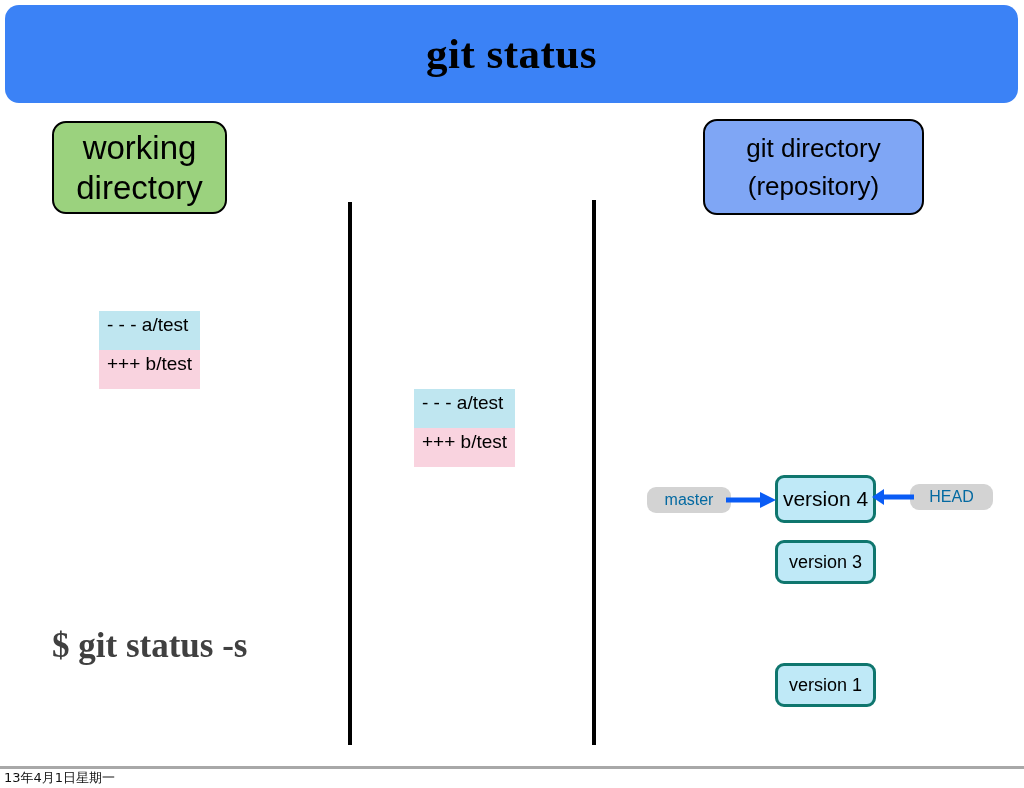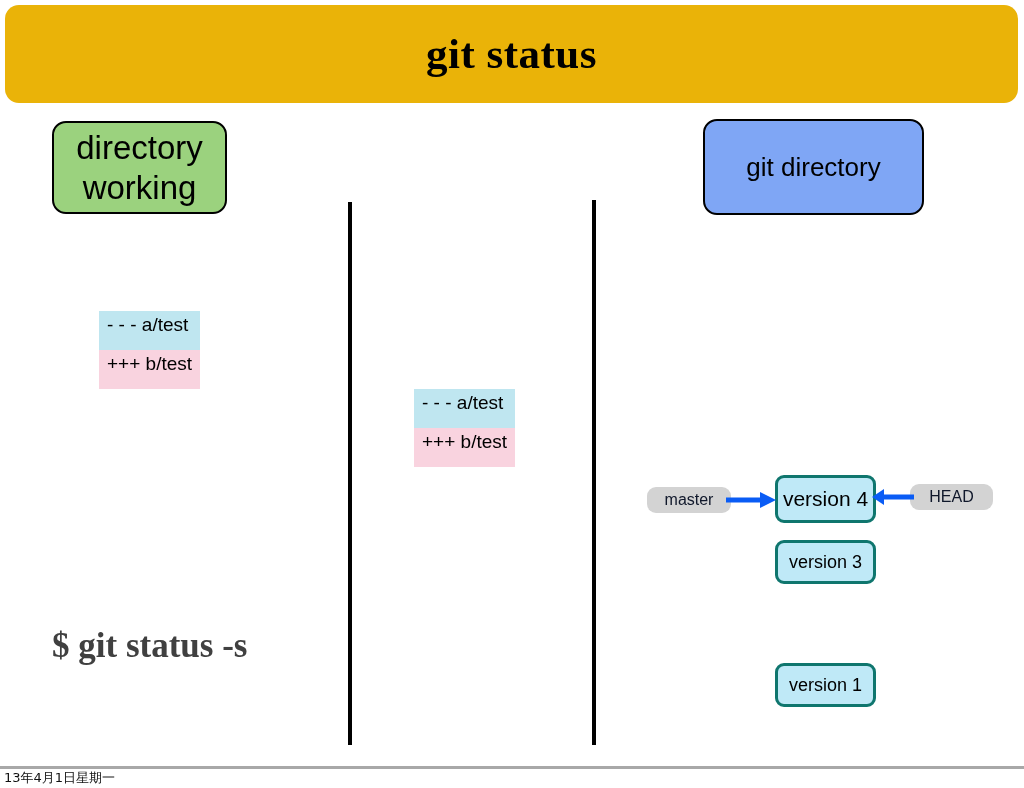--- a/index.html
+++ b/index.html
@@ -18,21 +18,21 @@
     overflow: hidden;
   }
 
   
   .title-bar {
     position: absolute;
     left: 5px;
     top: 5px;
     width: 1013px;
     height: 98px;
-    background: #eab308;
+    background: #3b82f6;
     border-radius: 14px;
     box-sizing: border-box;
   }
   .title-text {
     position: absolute;
     left: 0;
     top: 0;
     width: 100%;
     height: 98px;
     line-height: 98px;
@@ -142,21 +142,21 @@
   .ref-label {
     position: absolute;
     box-sizing: border-box;
     background: #d3d3d3;
     border-radius: 9px;
     display: flex;
     align-items: center;
     justify-content: center;
     font-family: "Liberation Sans", sans-serif;
     font-size: 16px;
-    color: #0f172a;
+    color: #0369a1;
     white-space: nowrap;
   }
   #label-master { left: 647px; top: 487px; width: 84px; height: 26px; }
   #label-head   { left: 910px; top: 484px; width: 83px; height: 26px; }
 
   
   .arrow-svg { position: absolute; }
   #arrow-master { left: 726px; top: 489px; }
   #arrow-head   { left: 872px; top: 486px; }
 
@@ -182,27 +182,28 @@
 </head>
 <body>
 
 <div id="slide">
 
   <div class="title-bar">
     <div class="title-text">git status</div>
   </div>
 
   <div class="col-box" id="box-working">
+    <span>working</span>
     <span>directory</span>
-    <span>working</span>
   </div>
 
 
   <div class="col-box" id="box-gitdir">
     <span>git directory</span>
+    <span>(repository)</span>
   </div>
 
   <div class="divider" id="divider-left"></div>
   <div class="divider" id="divider-right"></div>
 
   <div class="diff-block" id="diff-working">
     <div class="diff-line diff-minus">- - - a/test</div>
     <div class="diff-line diff-plus">+++ b/test</div>
   </div>
 

